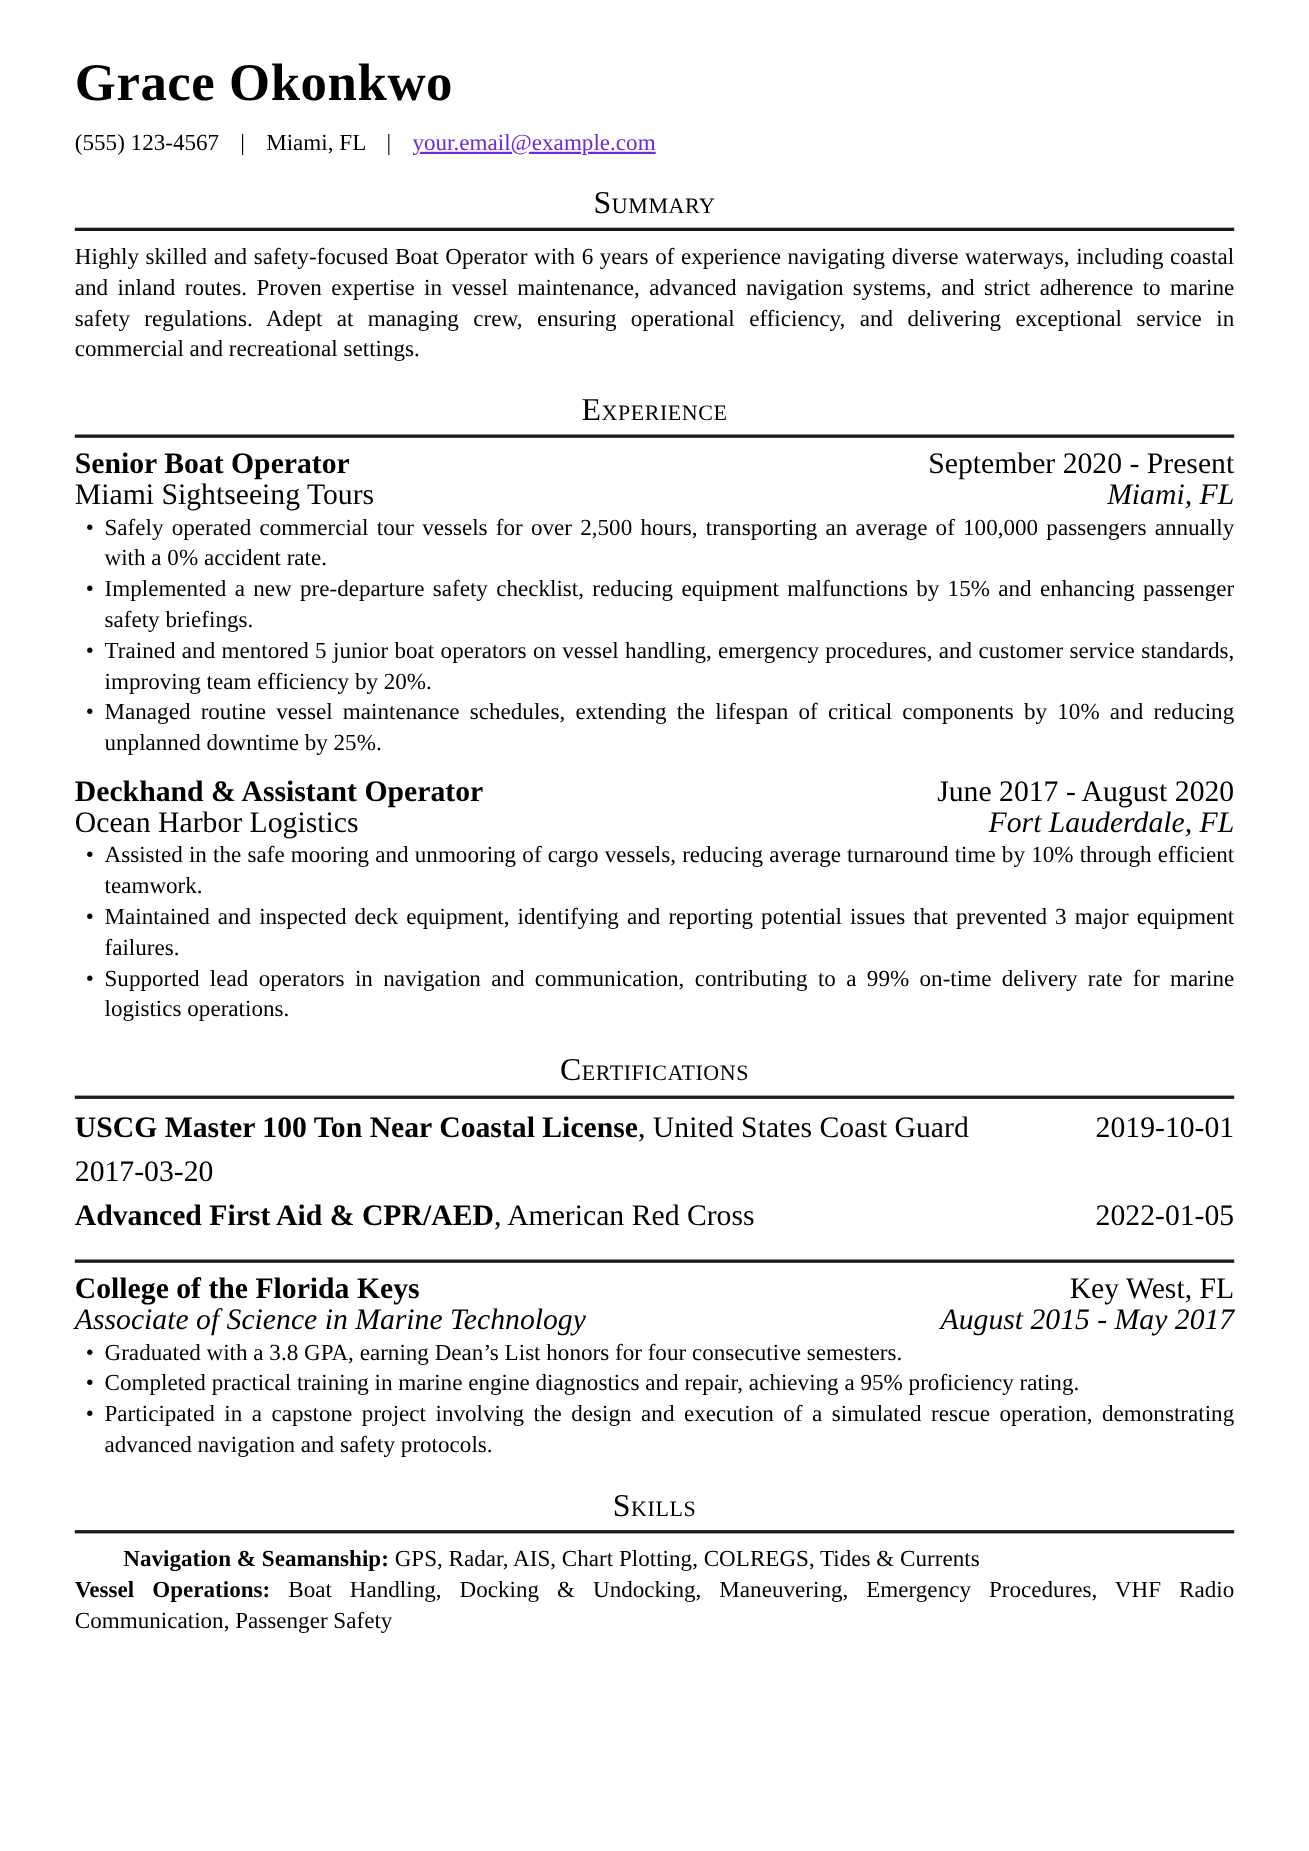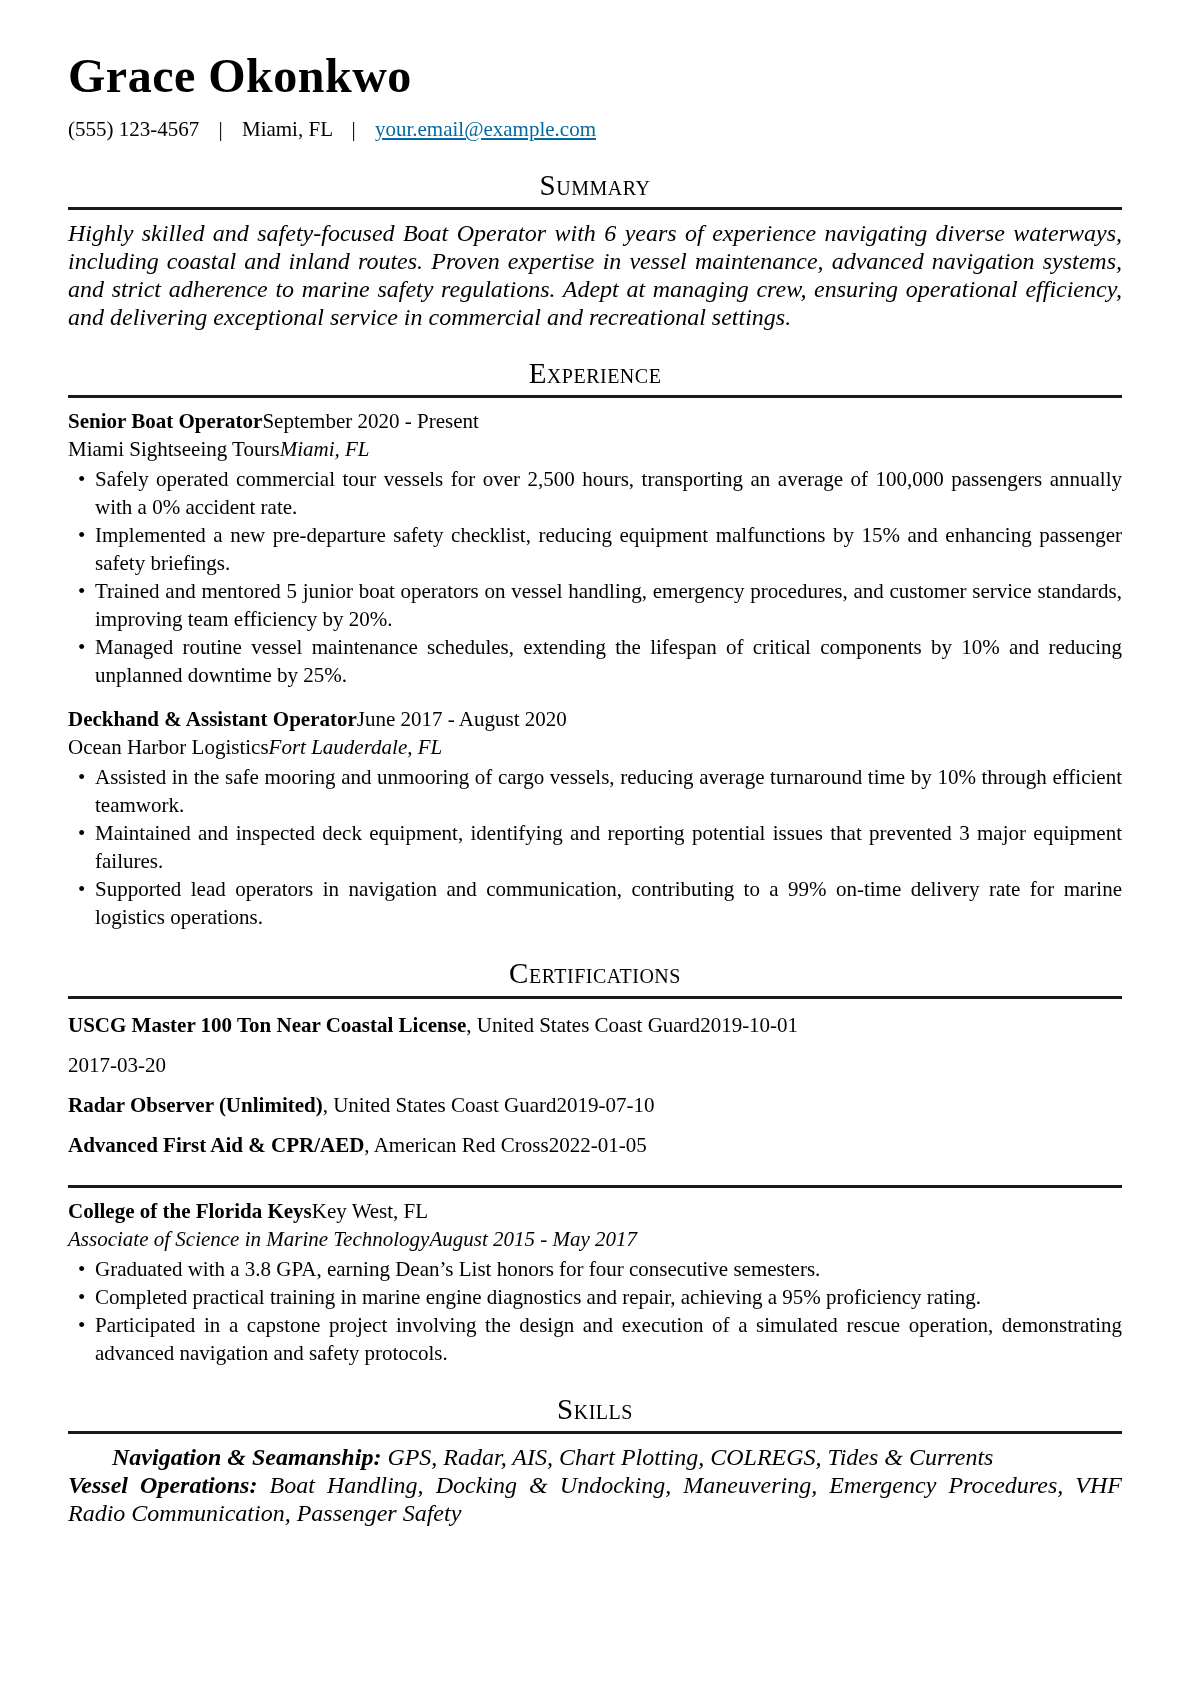--- a/index.html
+++ b/index.html
@@ -18,50 +18,49 @@
     font-weight: bold;
     line-height: 1.1;
     letter-spacing: 0.5px;
   }
   .contact-line {
     margin-top: 12px;
     font-size: 21px;
     line-height: 28px;
   }
   .contact-sep { margin: 0 14px; }
-  .email-link { text-decoration: underline; color: #0369a1; cursor: pointer; }
+  .email-link { text-decoration: underline; color: #6d28d9; cursor: pointer; }
 
   .section { margin-top: 26px; }
   .section-title {
     font-size: 29px;
     font-weight: normal;
     font-variant: small-caps;
     letter-spacing: 0.5px;
     line-height: 1.15;
     text-align: center;
   }
   .rule {
     height: 3px;
     background: #1a1a1a;
     margin-top: 5px;
     margin-bottom: 9px;
   }
 
   .body-text {
-    font-size: 24px;
+    font-size: 21px;
     line-height: 28px;
     text-align: justify;
-    font-style: italic;
   }
 
   .row {
     display: flex;
-    justify-content: flex-start;
+    justify-content: space-between;
     align-items: baseline;
-    font-size: 21px;
+    font-size: 27px;
     line-height: 28px;
   }
   .job { margin-top: 6px; }
   .job + .job { margin-top: 16px; }
   .job-title, .school-name { font-weight: bold; }
   .italic { font-style: italic; }
 
   ul.bullets {
     list-style: none;
     margin-top: 2px;
@@ -153,24 +152,20 @@
     <div class="rule"></div>
 
     <div class="row cert-row">
       <span><span class="cert-name">USCG Master 100 Ton Near Coastal License</span><span>, United States Coast Guard</span></span>
       <span>2019-10-01</span>
     </div>
     <div class="row cert-row">
       <span>2017-03-20</span>
     </div>
     <div class="row cert-row">
-      <span><span class="cert-name">Radar Observer (Unlimited)</span><span>, United States Coast Guard</span></span>
-      <span>2019-07-10</span>
-    </div>
-    <div class="row cert-row">
       <span><span class="cert-name">Advanced First Aid &amp; CPR/AED</span><span>, American Red Cross</span></span>
       <span>2022-01-05</span>
     </div>
   </div>
 
   <div class="section">
     <div class="rule"></div>
     <div class="job">
       <div class="row">
         <span class="school-name">College of the Florida Keys</span>

